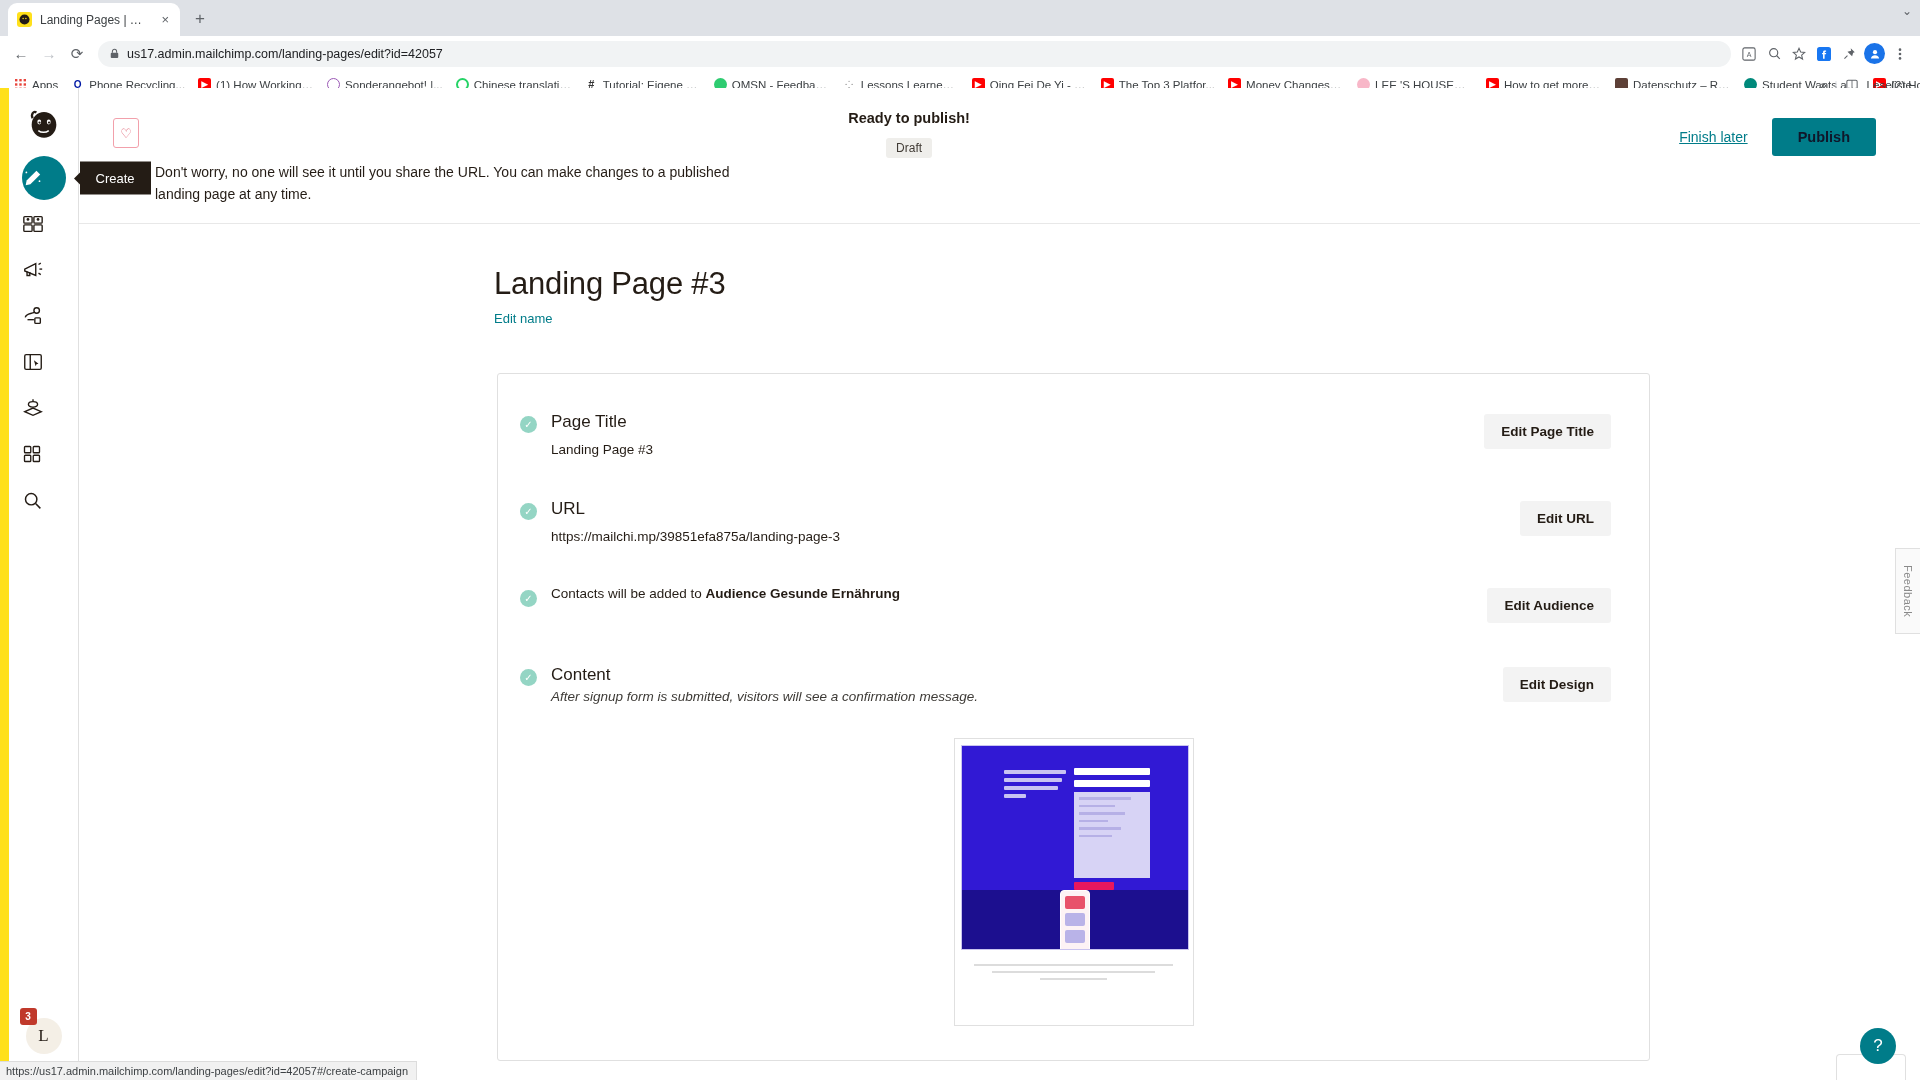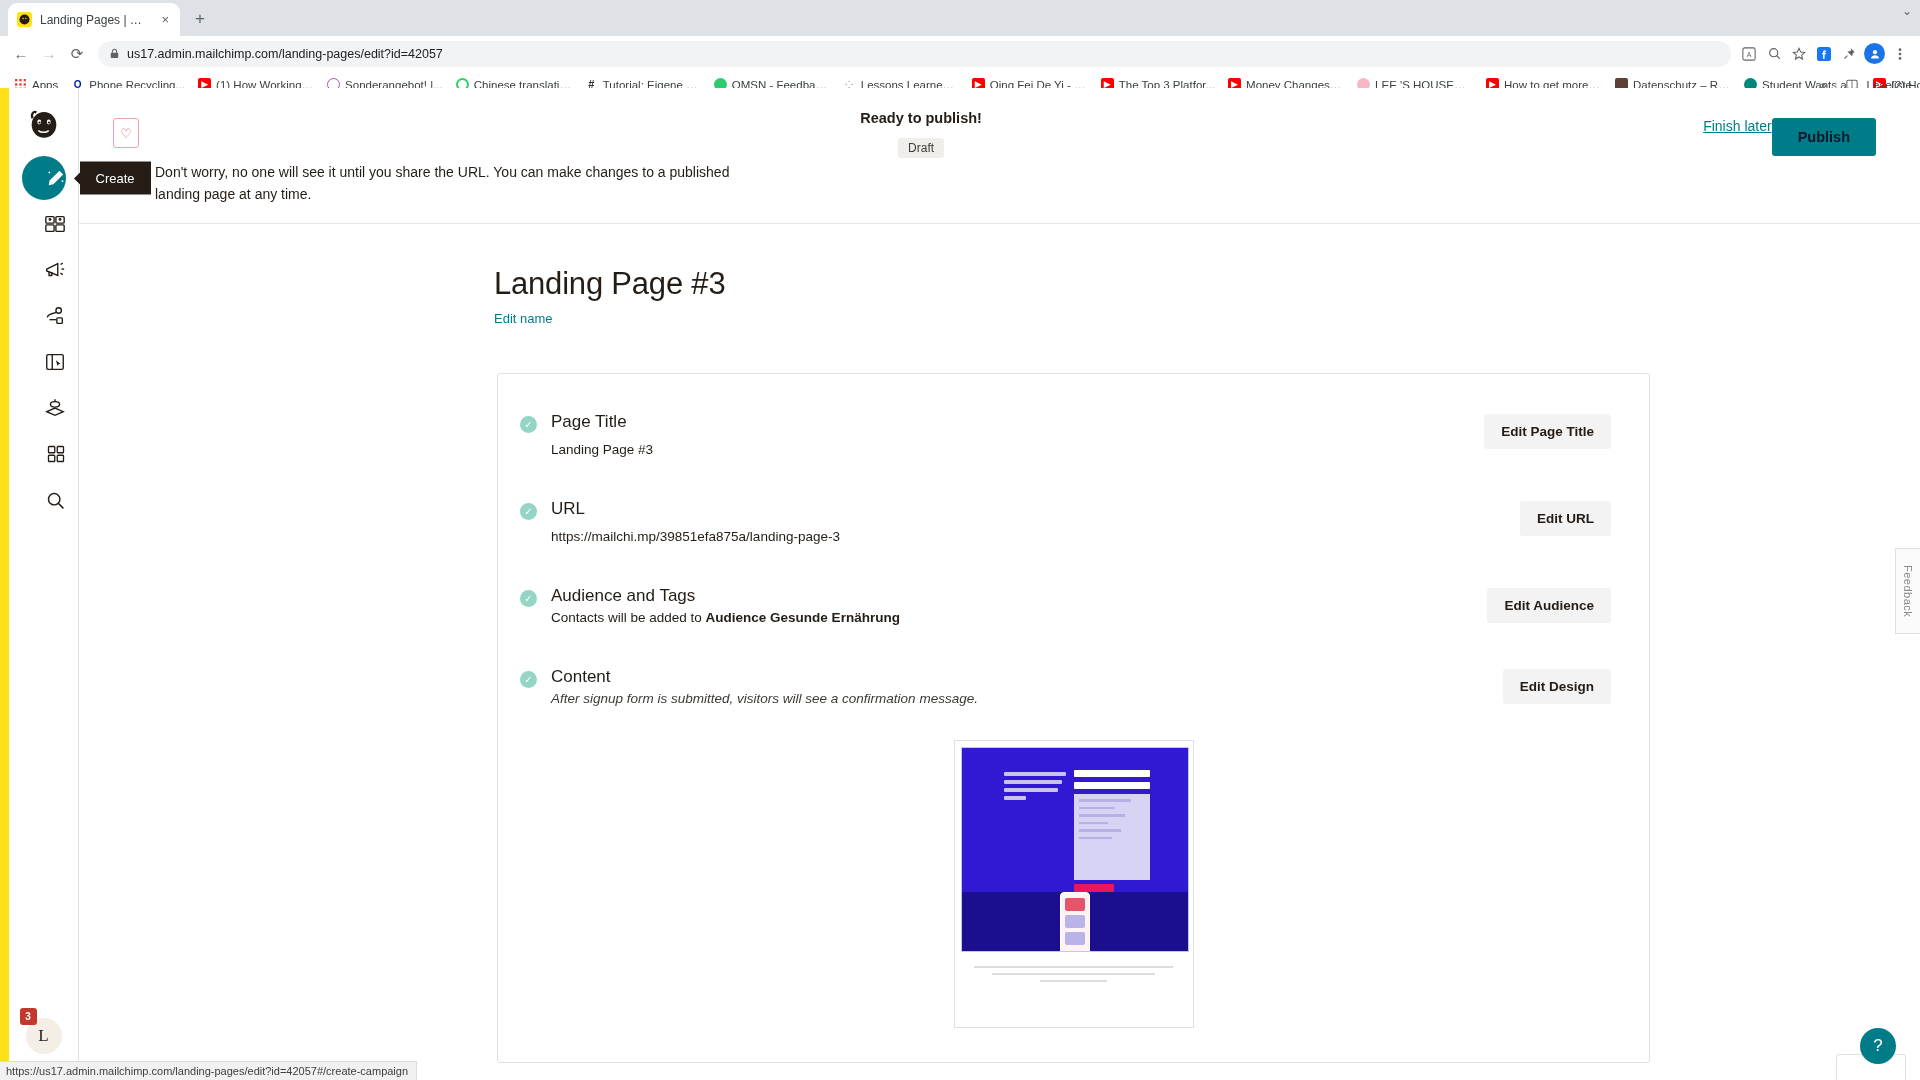--- a/index.html
+++ b/index.html
@@ -102,21 +102,21 @@
     width: 70px; flex: none; background: #fff; border-right: 1px solid #e0e0e0;
     display: flex; flex-direction: column; align-items: center;
     padding-top: 12px; position: relative;
   }
   .mc-logo {
     width: 44px; height: 44px; margin-bottom: 12px;
     display: flex; align-items: center; justify-content: center;
   }
   .side-item {
     width: 44px; height: 44px; margin-bottom: 2px; border-radius: 50%;
-    display: flex; align-items: center; justify-content: flex-end;
+    display: flex; align-items: center; justify-content: flex-start;
     color: #241c15; position: relative;
   }
   .side-item.active { background: #007c89; color: #fff; }
   .tooltip {
     position: absolute; left: 58px; top: 50%; transform: translateY(-50%);
     background: #241c15; color: #fff; font-size: 13px;
     padding: 9px 16px; white-space: nowrap; z-index: 40;
   }
   .tooltip::before {
     content: ""; position: absolute; left: -6px; top: 50%;
@@ -158,21 +158,21 @@
   }
   .banner-title { font-size: 14.5px; font-weight: bold; color: #241c15; }
   .badge-draft {
     background: #efeeeb; color: #413b35; font-size: 12px;
     padding: 3px 10px; border-radius: 3px;
   }
   .banner-desc {
     font-size: 14px; color: #241c15; line-height: 1.55; max-width: 600px;
   }
   .banner-actions {
-    display: flex; padding-top: 12px;
+    display: flex; align-items: center; gap: 24px; padding-top: 12px;
   }
   .link-finish {
     font-size: 14px; color: #007c89; text-decoration: underline;
   }
   .btn-publish {
     background: #007c89; color: #0f172a; font-size: 14.5px; font-weight: bold;
     padding: 11px 26px; border: none; border-radius: 3px; cursor: pointer;
   }
   .divider { height: 1px; background: #e8e8e8; }
 
@@ -576,21 +576,20 @@
               <div class="row-sub">https://mailchi.mp/39851efa875a/landing-page-3</div>
             </div>
           </div>
           <button class="btn-edit">Edit URL</button>
         </div>
 
         <div class="row" style="padding-top:30px">
           <div class="row-main">
             <span class="check">✓</span>
             <div class="row-body">
-              <div class="row-title" style="margin-bottom:4px">Audience and Tags</div>
               <div class="row-sub">
                 <span>Contacts will be added to </span><b>Audience Gesunde Ernährung</b>
               </div>
             </div>
           </div>
           <button class="btn-edit">Edit Audience</button>
         </div>
 
         <div class="row" style="padding-top:30px">
           <div class="row-main">

